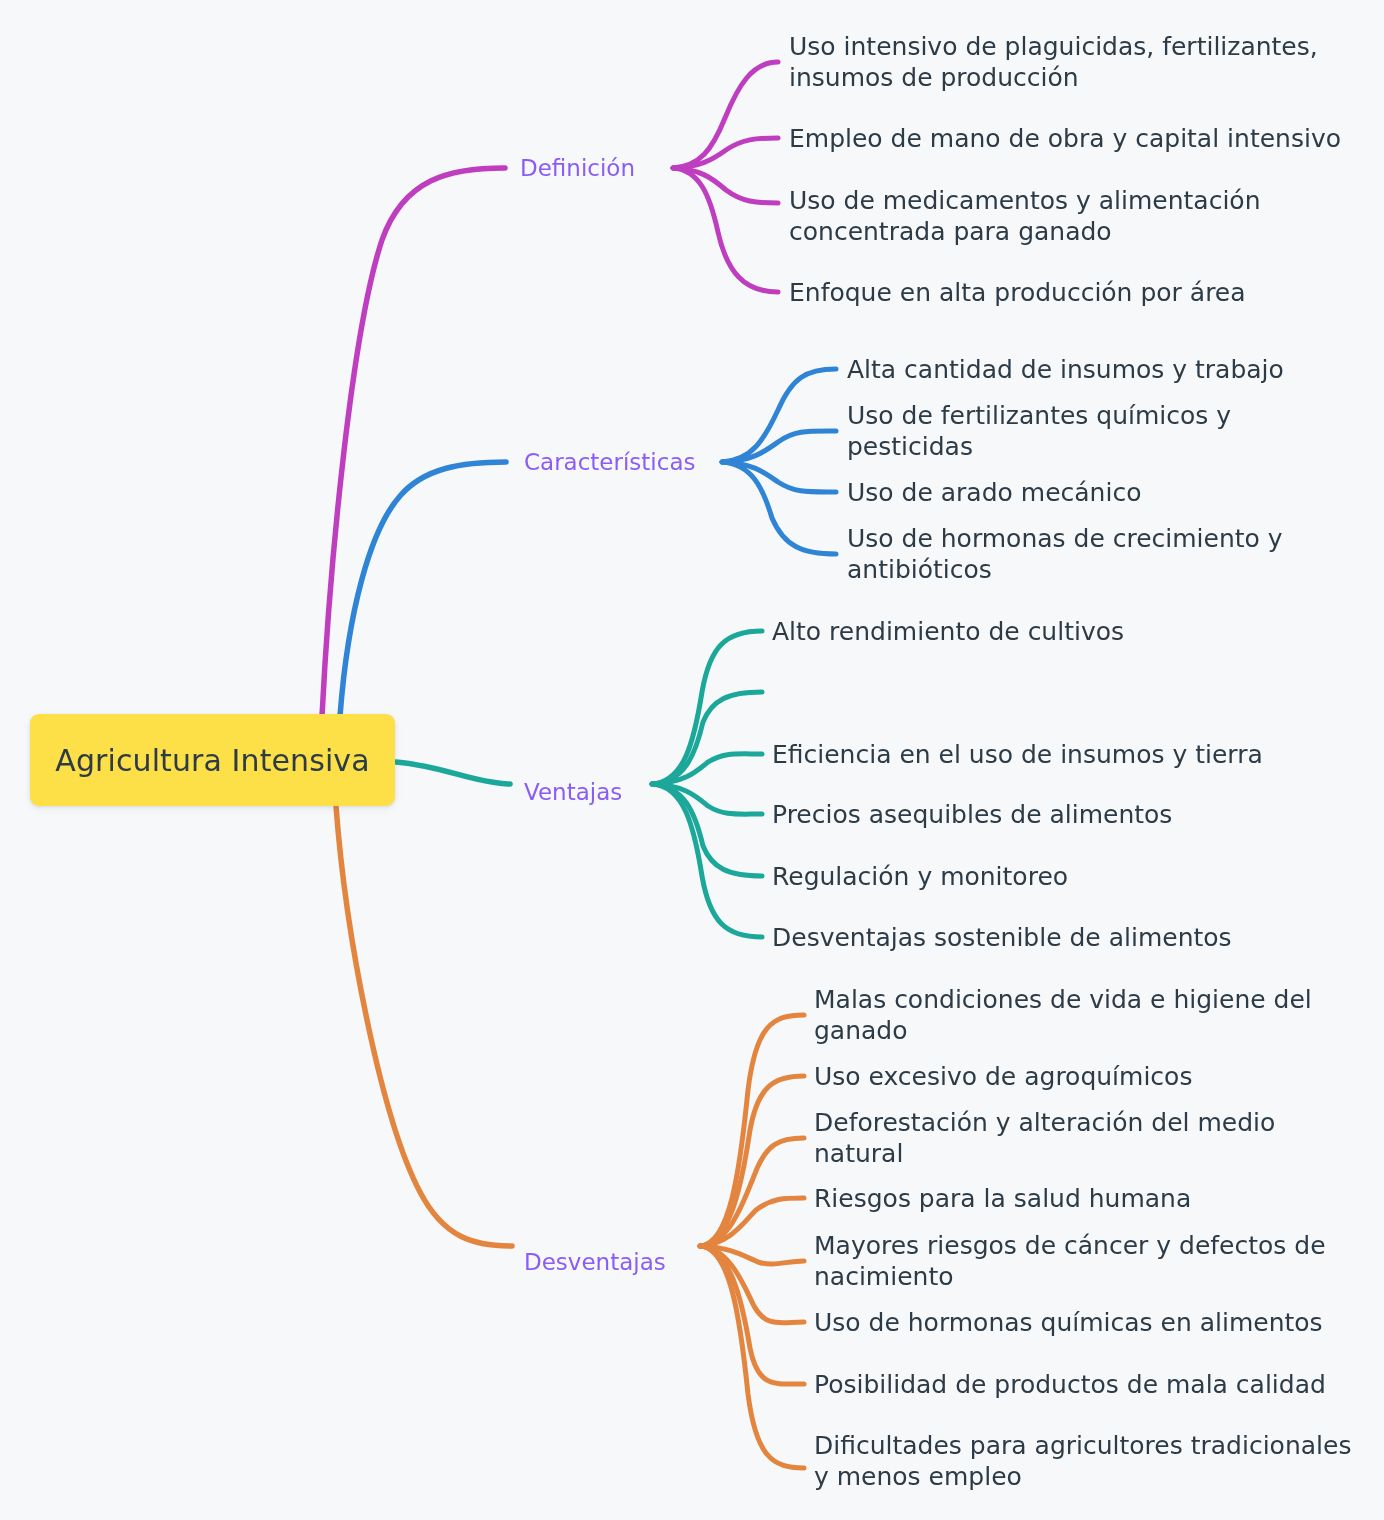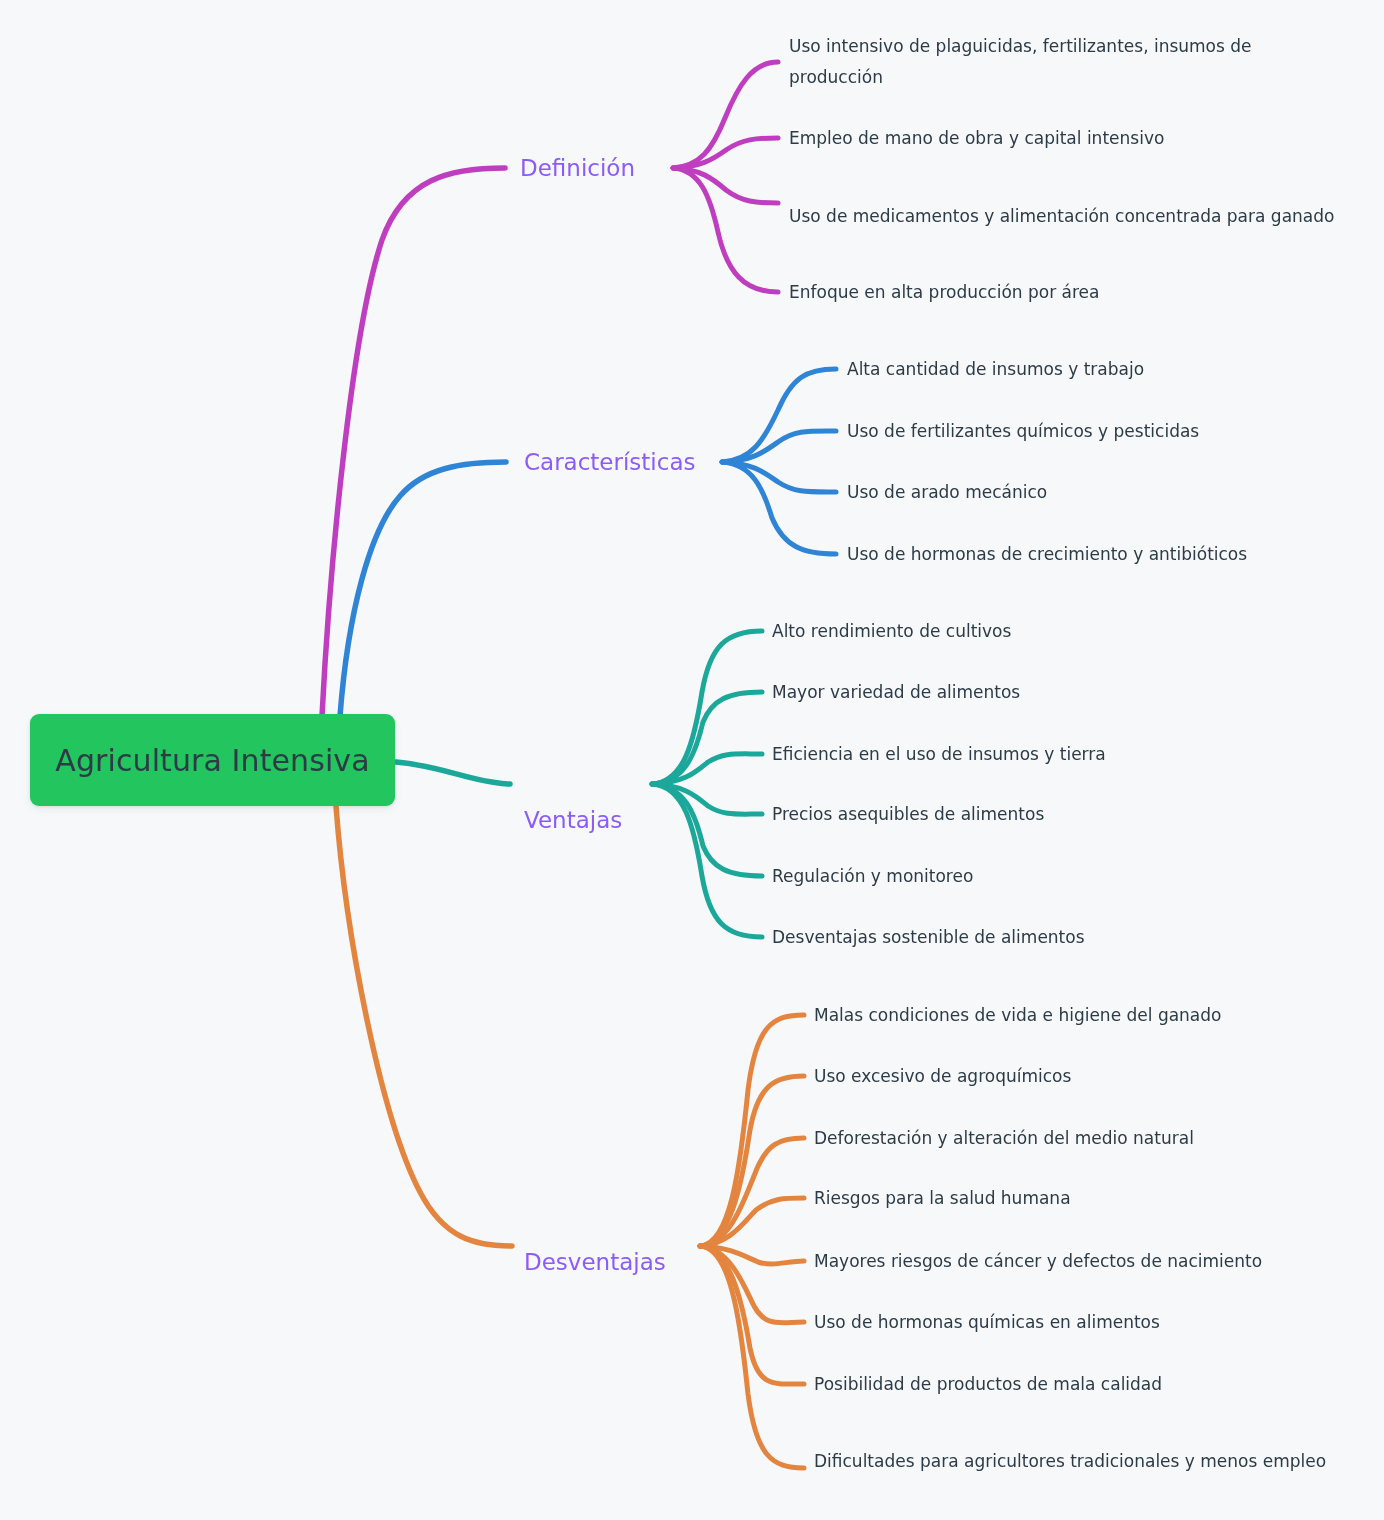--- a/index.html
+++ b/index.html
@@ -32,21 +32,21 @@
     fill: none;
     stroke-linecap: round;
     stroke-linejoin: round;
   }
   .node-root {
     position: absolute;
     left: 30px;
     top: 714px;
     width: 365px;
     height: 92px;
-    background: #22c55e;
+    background: #fde047;
     border-radius: 9px;
     box-shadow: 0 1px 3px rgba(30,45,60,0.10), 0 3px 10px rgba(30,45,60,0.06);
     display: flex;
     align-items: center;
     justify-content: center;
     box-sizing: border-box;
   }
   .node-root-label {
     font-size: 30px;
     color: #2d3b47;
@@ -56,21 +56,21 @@
   .node-branch {
     position: absolute;
     font-size: 23px;
     color: #8b5cf6;
     white-space: nowrap;
     transform: translateY(-50%);
     text-align: right;
   }
   .node-leaf {
     position: absolute;
-    font-size: 17px;
+    font-size: 25px;
     line-height: 31px;
     color: #2d3b47;
     transform: translateY(-50%);
   }
 </style>
 </head>
 <body style="background: rgb(246, 248, 250);">
 
 <div id="mindmap-root">
 
@@ -119,39 +119,38 @@
   <div class="node-root">
     <span class="node-root-label">Agricultura Intensiva</span>
   </div>
 
   <div class="node-branch" style="left:520px; top:168px;">
     <span>Definición</span>
   </div>
   <div class="node-branch" style="left:524px; top:462px;text-align:right;">
     <span>Características</span>
   </div>
-  <div class="node-branch" style="left:524px; top:820px;text-align:center;">
+  <div class="node-branch" style="left:524px; top:792px;text-align:center;">
     <span>Ventajas</span>
   </div>
   <div class="node-branch" style="left:524px; top:1246px;margin-top:16px;">
     <span>Desventajas</span>
   </div>
 
   <div class="node-leaf" style="left:789px; top:62px; width:560px;">Uso intensivo de plaguicidas, fertilizantes, insumos de producción</div>
   <div class="node-leaf" style="left:789px; top:138px; width:560px;">Empleo de mano de obra y capital intensivo</div>
   <div class="node-leaf" style="left:789px; top:216px; width:570px;">Uso de medicamentos y alimentación concentrada para ganado</div>
   <div class="node-leaf" style="left:789px; top:292px; width:560px;">Enfoque en alta producción por área</div>
 
   <div class="node-leaf" style="left:847px; top:369px; width:500px;">Alta cantidad de insumos y trabajo</div>
   <div class="node-leaf" style="left:847px; top:431px; width:500px;">Uso de fertilizantes químicos y pesticidas</div>
   <div class="node-leaf" style="left:847px; top:492px; width:500px;">Uso de arado mecánico</div>
   <div class="node-leaf" style="left:847px; top:554px; width:500px;">Uso de hormonas de crecimiento y antibióticos</div>
 
   <div class="node-leaf" style="left:772px; top:631px; width:520px;">Alto rendimiento de cultivos</div>
-  <div class="node-leaf" style="left:772px; top:692px; width:520px;">Mayor variedad de alimentos</div>
   <div class="node-leaf" style="left:772px; top:754px; width:520px;">Eficiencia en el uso de insumos y tierra</div>
   <div class="node-leaf" style="left:772px; top:814px; width:520px;">Precios asequibles de alimentos</div>
   <div class="node-leaf" style="left:772px; top:876px; width:520px;">Regulación y monitoreo</div>
   <div class="node-leaf" style="left:772px; top:937px; width:520px;">Desventajas sostenible de alimentos</div>
 
   <div class="node-leaf" style="left:814px; top:1015px; width:540px;">Malas condiciones de vida e higiene del ganado</div>
   <div class="node-leaf" style="left:814px; top:1076px; width:540px;">Uso excesivo de agroquímicos</div>
   <div class="node-leaf" style="left:814px; top:1138px; width:540px;">Deforestación y alteración del medio natural</div>
   <div class="node-leaf" style="left:814px; top:1198px; width:540px;">Riesgos para la salud humana</div>
   <div class="node-leaf" style="left:814px; top:1322px; width:540px;">Uso de hormonas químicas en alimentos</div>

